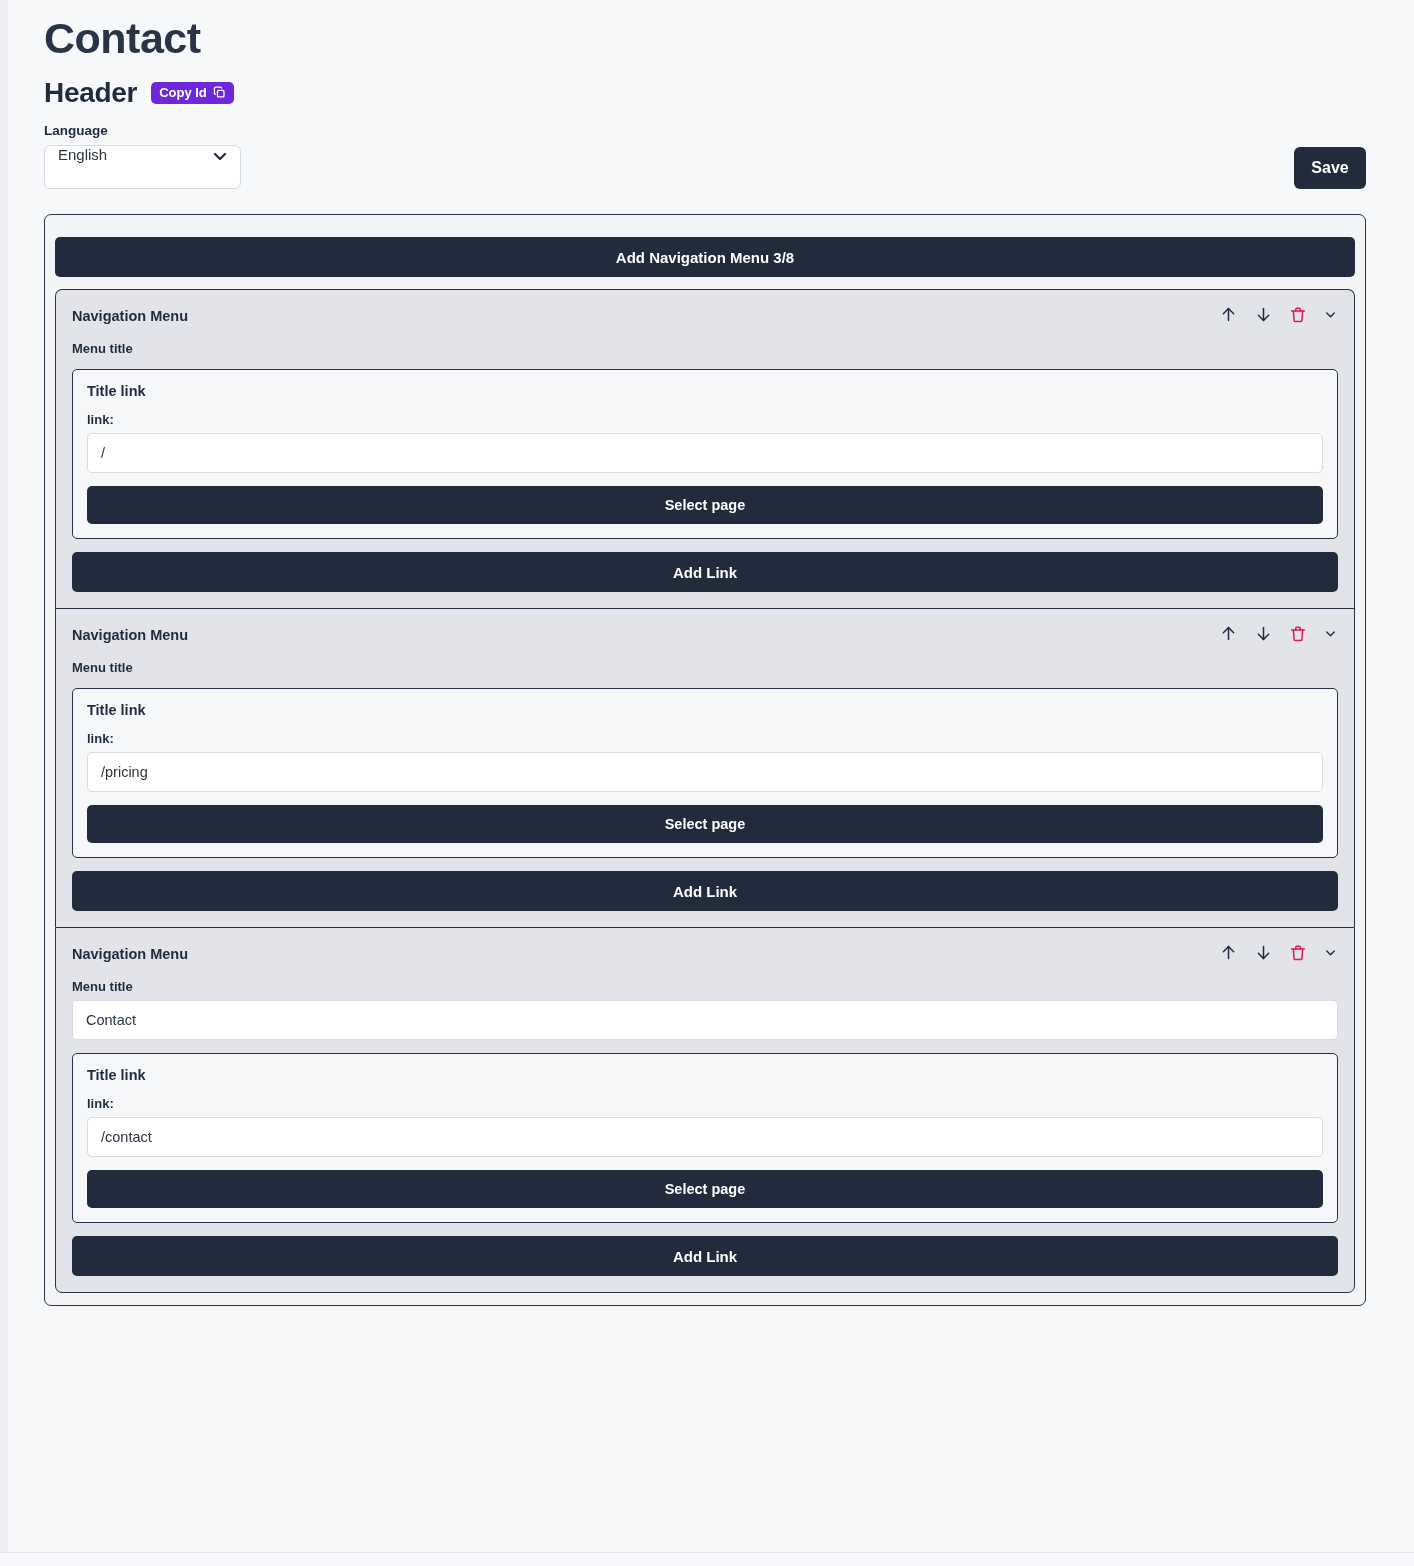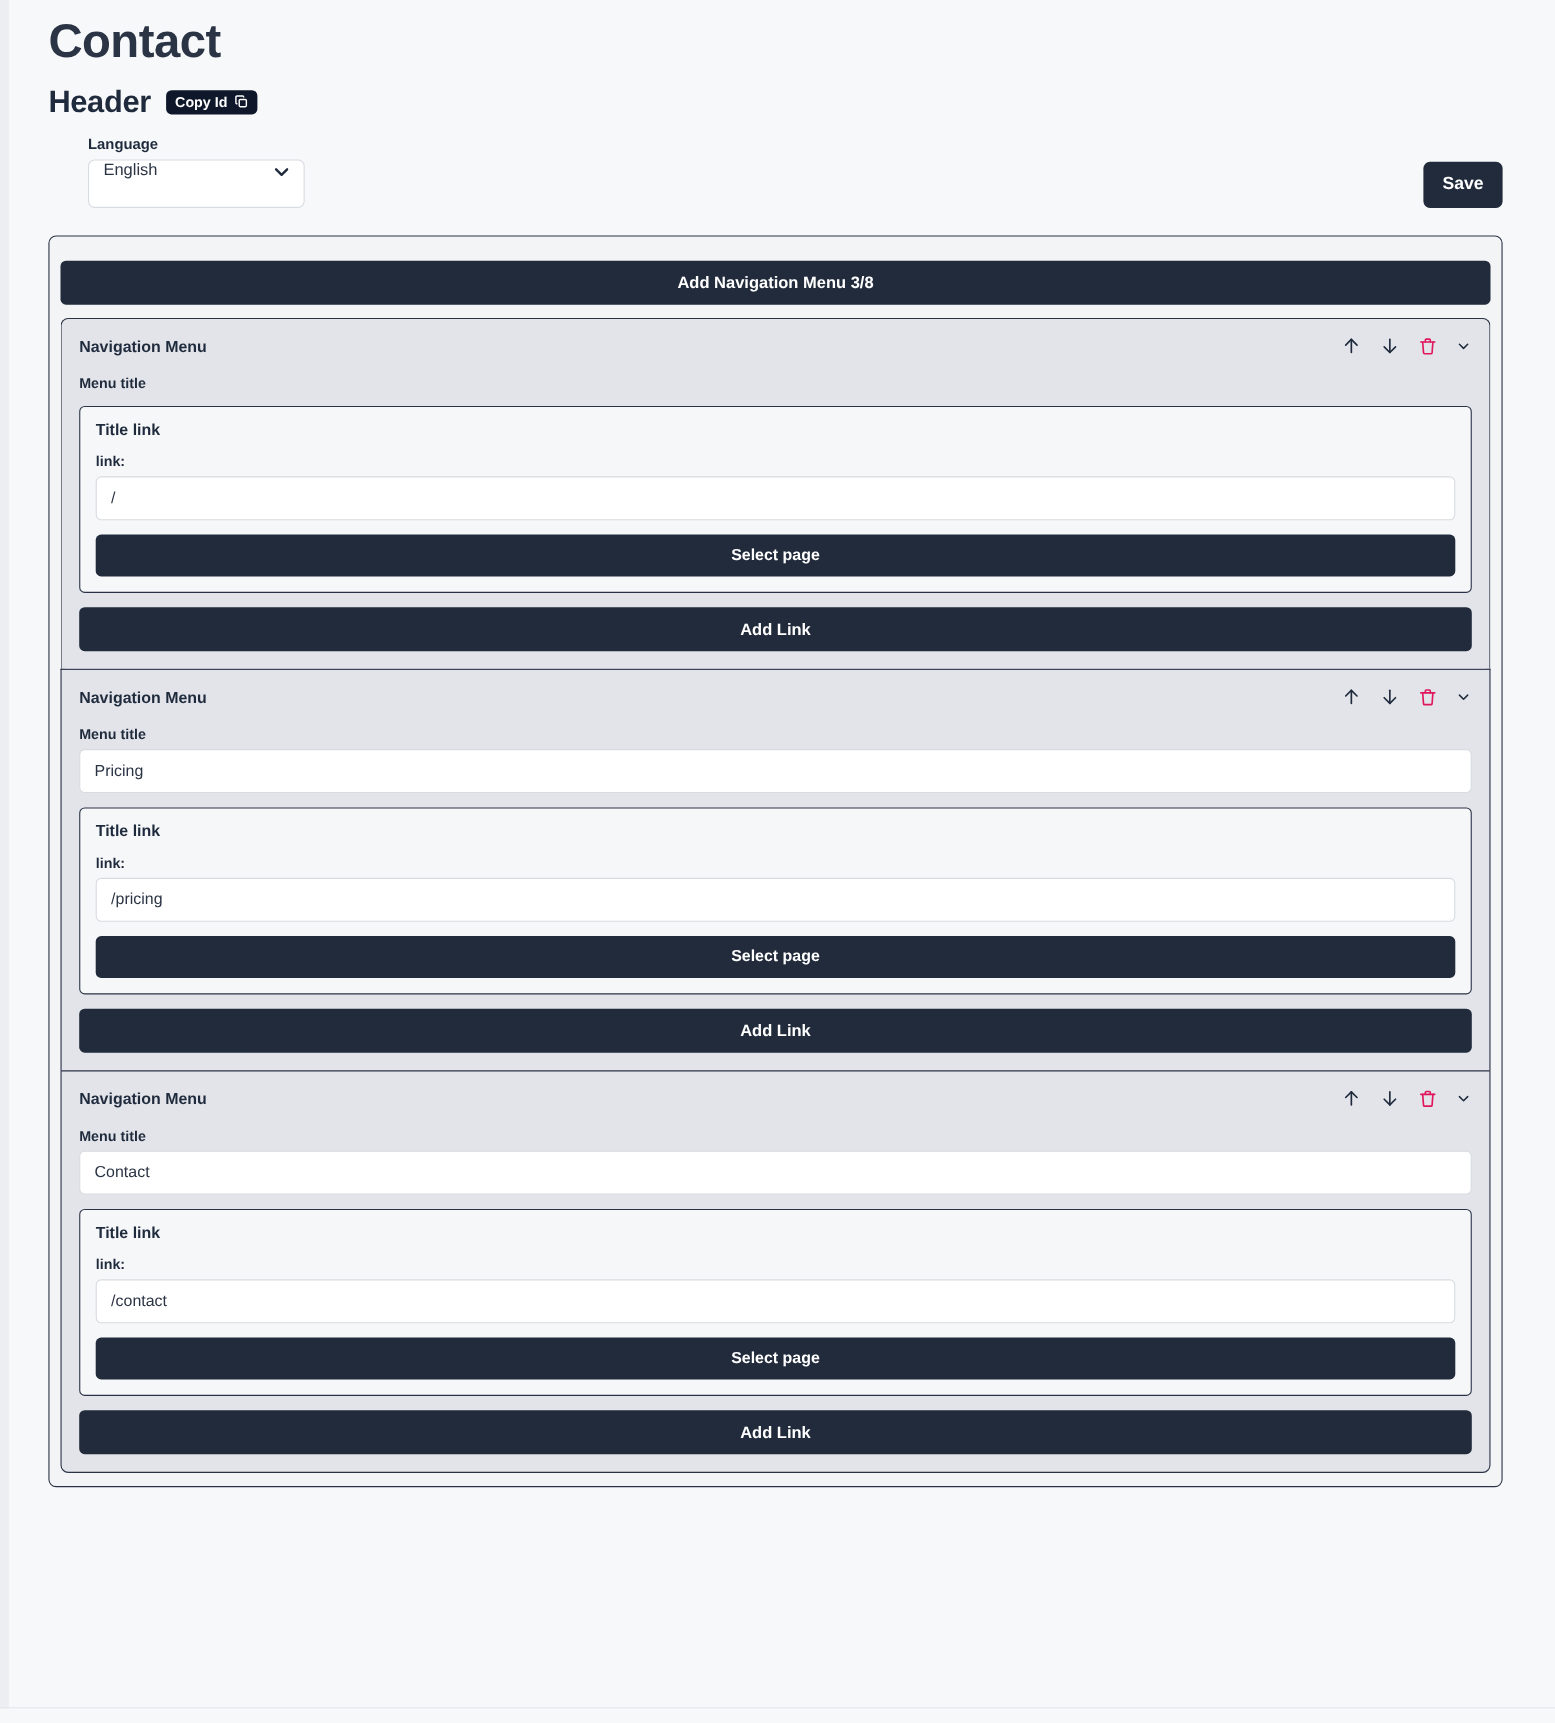--- a/index.html
+++ b/index.html
@@ -58,41 +58,41 @@
     font-size: 28px;
     font-weight: bold;
     color: #1f2b3d;
     letter-spacing: -0.3px;
   }
 
   .copy-id-badge {
     display: inline-flex;
     align-items: center;
     gap: 6px;
-    background: #0f172a;
+    background: #6d28d9;
     color: #ffffff;
     font-size: 13px;
     font-weight: bold;
     border-radius: 5px;
     padding: 4px 8px 5px 8px;
     cursor: pointer;
     border: none;
     line-height: 1;
   }
   .copy-id-badge svg { display: block; }
 
   .lang-row {
     display: flex;
     align-items: flex-end;
     justify-content: space-between;
     padding-right: 48px;
     margin-top: 14px;
   }
 
-  .lang-group { width: 197px; margin-left: 36px; }
+  .lang-group { width: 197px; }
 
   .lang-label {
     font-size: 13.5px;
     font-weight: bold;
     color: #1f2b3d;
     margin-bottom: 7px;
   }
 
   .select-wrap {
     position: relative;
@@ -410,21 +410,20 @@
                 <span>
                   <svg width="15" height="15" viewBox="0 0 24 24" fill="none" stroke="#1f2b3d" stroke-width="2.2" stroke-linecap="round" stroke-linejoin="round">
                     <polyline points="6 9.5 12 15.5 18 9.5"></polyline>
                   </svg>
                 </span>
               </button>
             </div>
           </div>
 
           <div class="field-label">Menu title</div>
-          <input class="text-input" type="text" value="Pricing" style="">
 
           <div class="link-panel">
             <div class="link-panel-title">Title link</div>
             <div class="link-sub-label">link:</div>
             <input class="text-input" type="text" value="/pricing" style="">
             <button class="dark-btn select-page-btn">Select page</button>
           </div>
 
           <button class="dark-btn add-link-btn">Add Link</button>
         </div>

